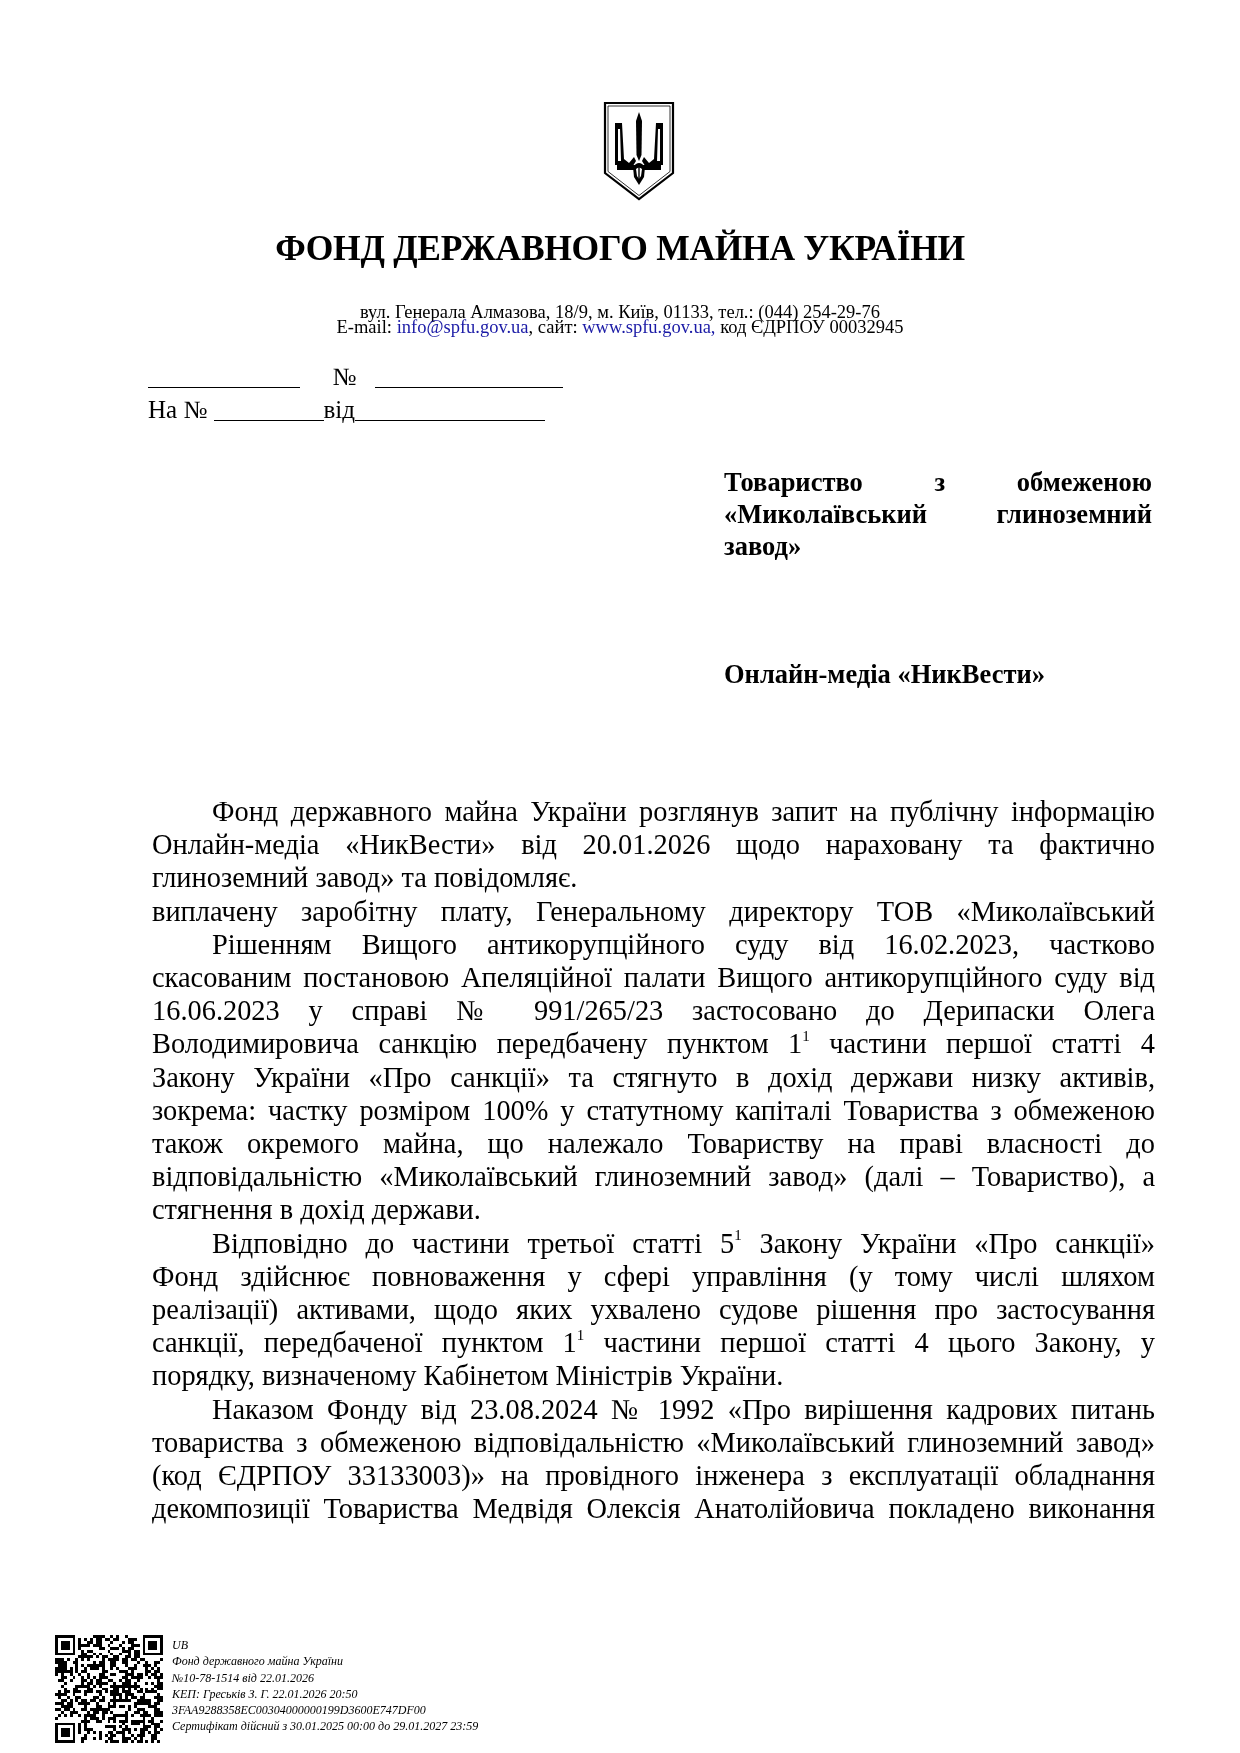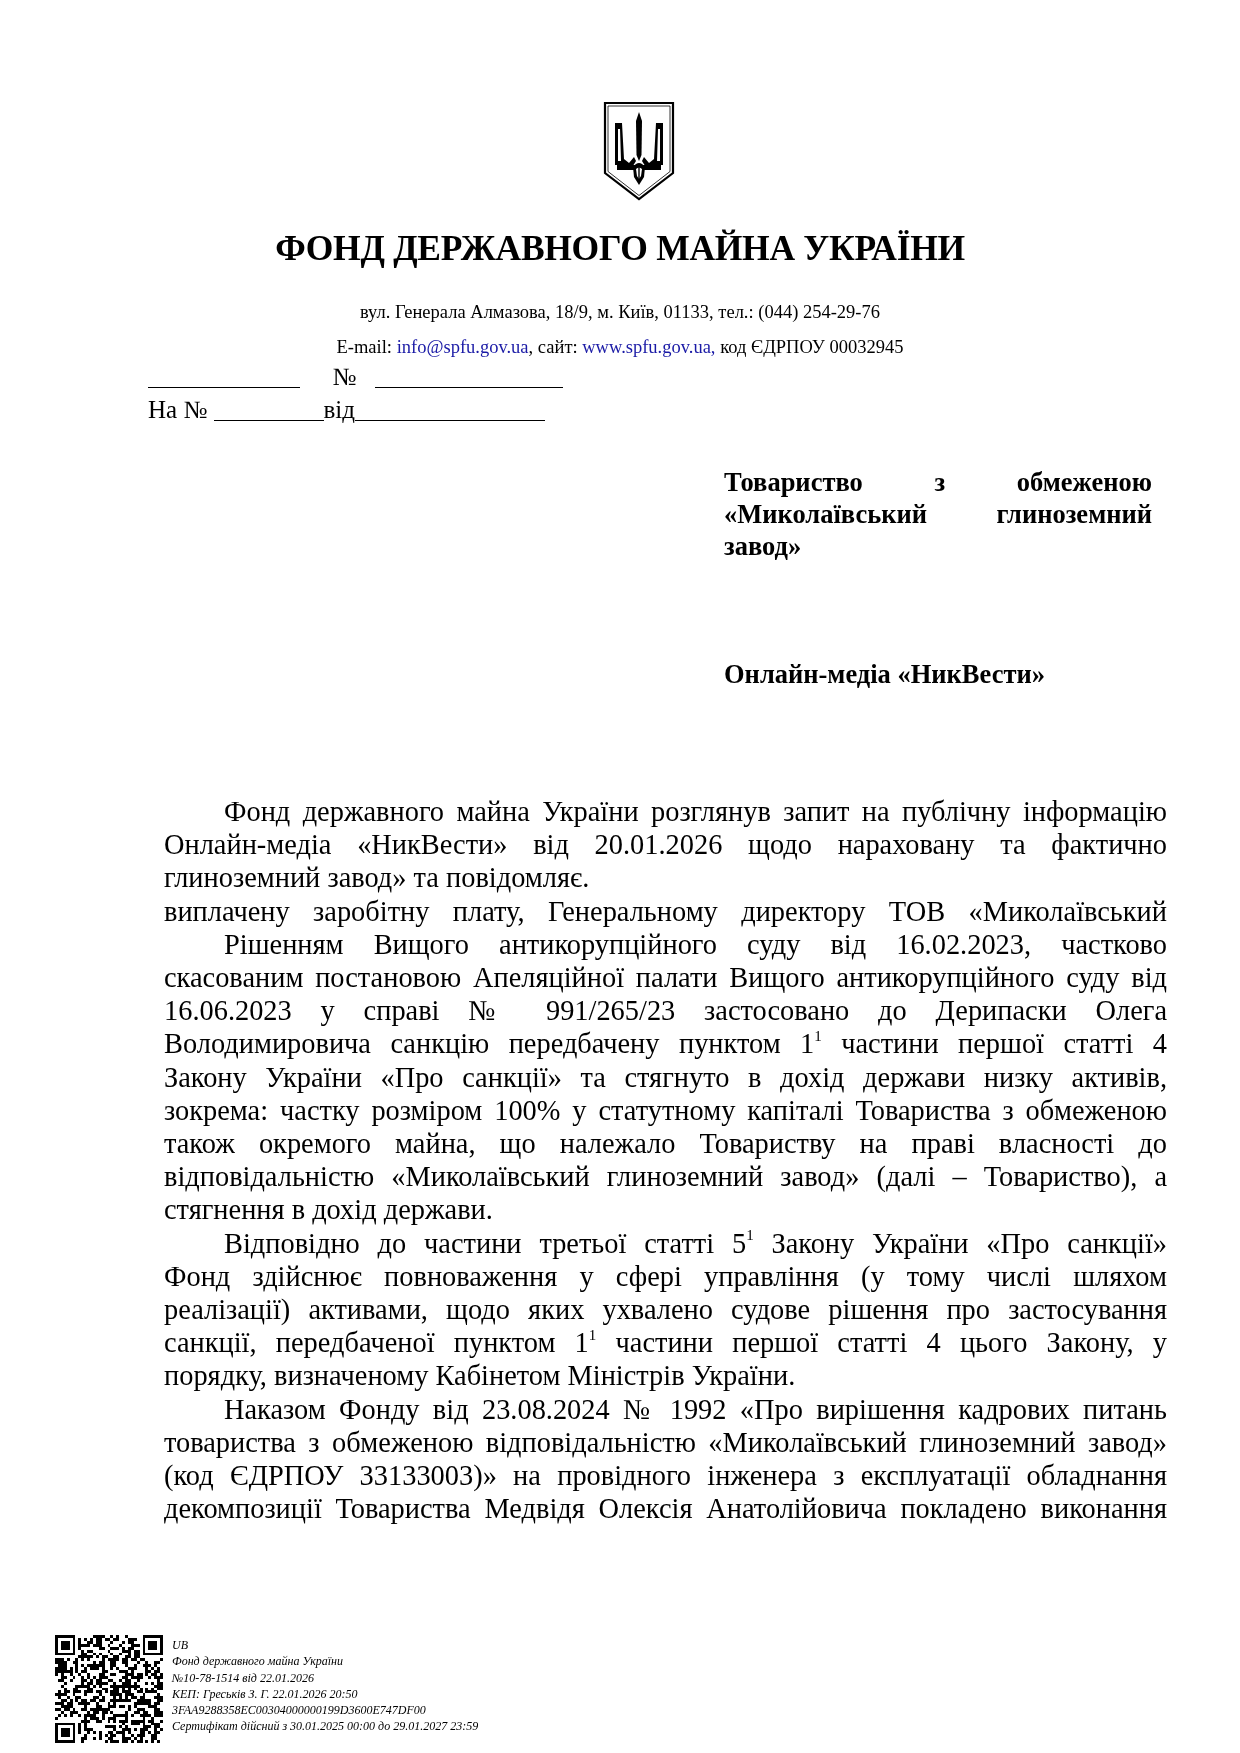--- a/index.html
+++ b/index.html
@@ -4,32 +4,32 @@
 <style>
   html, body { margin: 0; padding: 0; background: #ffffff; }
   body { width: 1240px; height: 1753px; position: relative; overflow: hidden;
          font-family: "Liberation Serif", "DejaVu Serif", serif; color: #000; }
   .abs { position: absolute; }
   #coat { left: 603px; top: 101px; width: 72px; height: 100px; }
   #org-title { left: 0; width: 1240px; top: 226px; text-align: center;
                font-weight: bold; font-size: 35.5px; line-height: 44px; letter-spacing: -0.3px; }
   .addr { left: 0; width: 1240px; text-align: center; font-size: 18.5px; line-height: 22px; }
   #addr1 { top: 301px; }
-  #addr2 { top: 336px; }
+  #addr2 { top: 316px; }
   .link { color: #1a1aa6; }
   .reg { font-size: 25px; line-height: 30px; white-space: nowrap; }
   .uline { display: inline-block; border-bottom: 1.3px solid #000; vertical-align: baseline; height: 0; position: relative; top: 3px; }
   #reg-row1 { left: 148px; top: 362px; }
   #reg-row2 { left: 148px; top: 395px; }
   .addressee { left: 724px; width: 428px; font-weight: bold; font-size: 26.5px; line-height: 32px; }
   .jl { text-align: justify; text-align-last: justify; white-space: nowrap; display:block; }
   .ll { text-align: left; white-space: nowrap; display:block; }
   #addressee-company { top: 466px; }
   #addressee-media { top: 658px; }
-  #body { left: 164px; top: 795px; width: 1003px; font-size: 28.4px; line-height: 33.2px; }
+  #body { left: 152px; top: 795px; width: 1003px; font-size: 28.4px; line-height: 33.2px; }
   .line { display: block; white-space: nowrap; text-align: justify; text-align-last: justify; }
   .line.last { text-align-last: left; }
   .line.first { padding-left: 60px; }
   sup { font-size: 15px; line-height: 0; position: relative; top: -2px; vertical-align: super; }
   #qr { left: 55px; top: 1635px; width: 108px; height: 108px; }
   #stamp { left: 172px; top: 1637px; font-size: 12px; line-height: 16.3px; white-space: nowrap; font-style: italic; }
   #stamp div { display: block; }
 </style>
 </head>
 <body>

